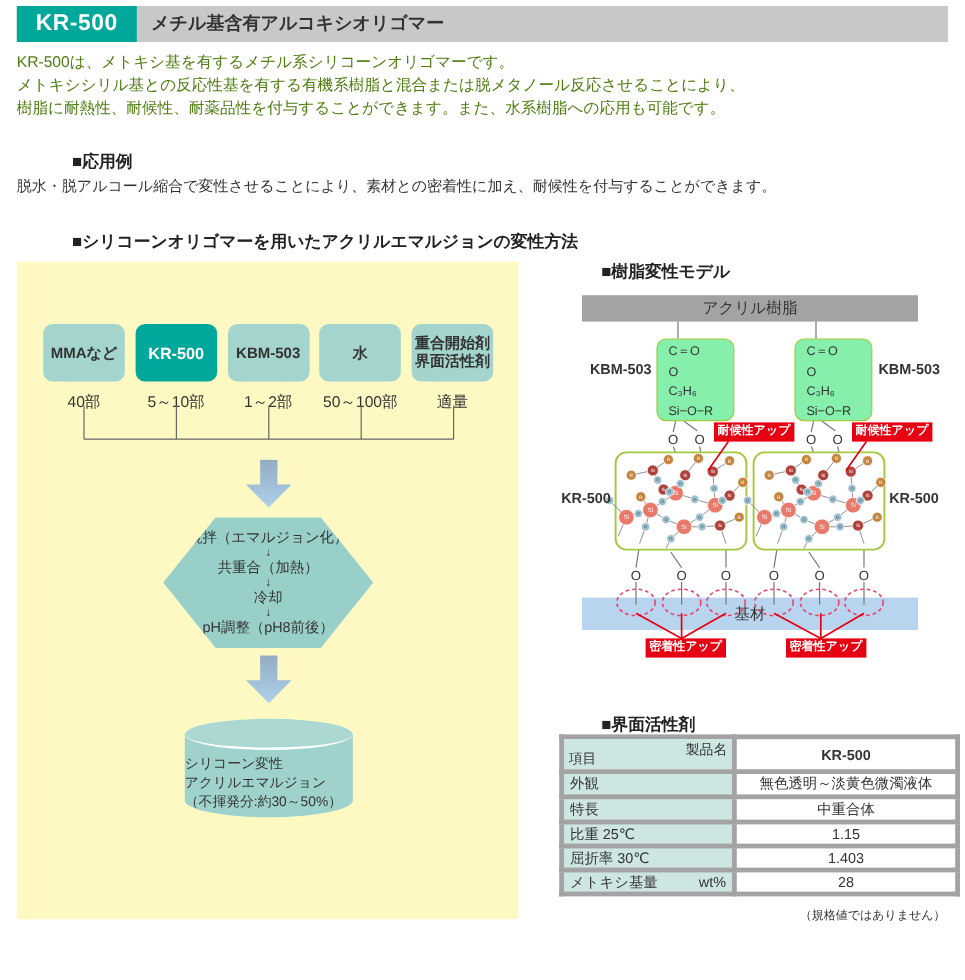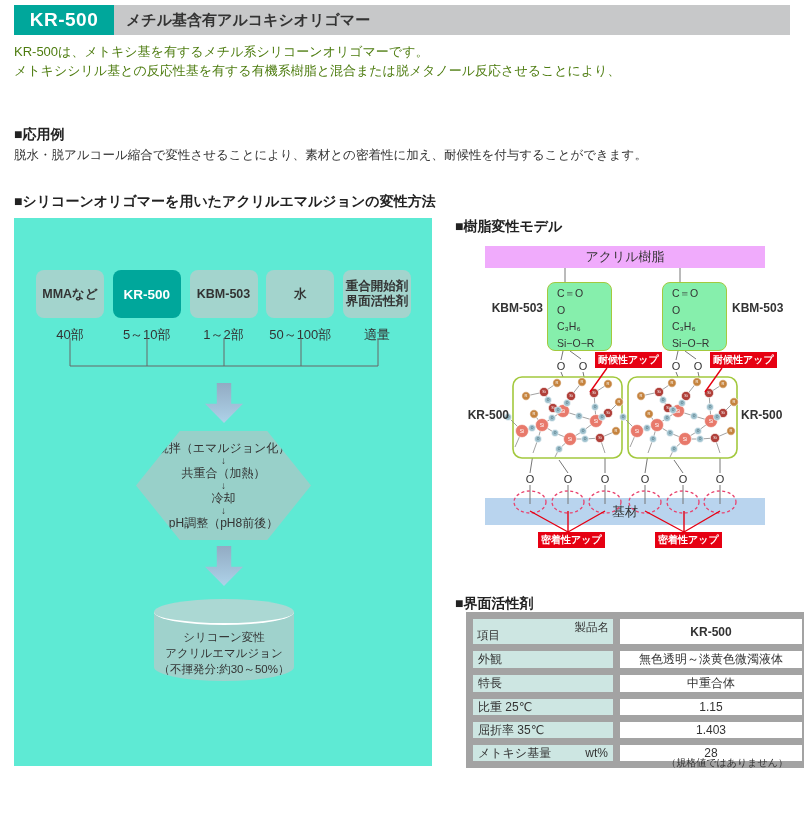--- a/index.html
+++ b/index.html
@@ -7,60 +7,60 @@
   #page{position:relative;width:804px;height:817px;overflow:hidden;background:#fff;}
 
   
   .header-bar{position:absolute;left:14px;top:5px;width:776px;height:30px;background:#c7c8c9;}
   .header-badge{position:absolute;left:0;top:0;width:100px;height:30px;background:#00a79b;color:#fff;
     font-size:19px;font-weight:bold;text-align:center;line-height:30px;letter-spacing:.5px;}
   .header-title{position:absolute;left:112px;top:0;height:30px;line-height:30px;font-size:15px;font-weight:bold;color:#333;}
 
   .intro{position:absolute;left:14px;top:42px;width:780px;font-size:13px;line-height:19px;color:#4d7c0f;}
 
-  .sec-head{position:absolute;font-size:14px;font-weight:bold;color:#222;}
+  .sec-head{position:absolute;font-size:14px;font-weight:bold;color:#222;margin-left:46px;}
   .app-body{position:absolute;left:14px;top:147px;width:780px;font-size:12.5px;color:#333;}
 
   
-  .flow-panel{position:absolute;left:14px;top:218px;width:418px;height:548px;background:#5eead4;}
+  .flow-panel{position:absolute;left:14px;top:218px;width:418px;height:548px;background:#fef9c3;}
   .ing-row{position:absolute;left:22px;top:52px;width:375px;display:flex;justify-content:space-between;}
   .ing-col{width:68px;display:flex;flex-direction:column;align-items:center;}
   .ing-box{width:68px;height:48px;border-radius:8px;background:#a3d4cd;color:#333;display:flex;flex-direction:column;
     align-items:center;justify-content:center;font-size:12.5px;font-weight:bold;line-height:15px;text-align:center;}
   .ing-box.hl{background:#00a79b;color:#fff;font-size:13.5px;}
   .ing-amount{margin-top:8px;font-size:13px;color:#333;white-space:nowrap;}
   .flow-lines{position:absolute;left:0;top:0;pointer-events:none;}
   .flow-arrow{position:absolute;width:38px;height:40px;background:linear-gradient(180deg,#92abc3,#aed2e9);
     clip-path:polygon(31% 0,69% 0,69% 52%,100% 52%,50% 100%,0 52%,31% 52%);}
   .hexagon{position:absolute;left:122px;top:213px;width:175px;height:109px;background:#98d0c9;
     clip-path:polygon(25% 0,75% 0,100% 50%,75% 100%,25% 100%,0 50%);
     display:flex;flex-direction:column;align-items:center;justify-content:center;}
   .hex-step{font-size:12px;color:#333;line-height:15px;white-space:nowrap;}
   .hex-arrow{font-size:10px;color:#333;line-height:10px;}
   .cylinder{position:absolute;left:140px;top:381px;width:140px;height:82px;}
   .cyl-body{position:absolute;left:0;top:13px;width:140px;height:69px;background:#9fd2cc;border-radius:0 0 70px 70px/0 0 14px 14px;}
   .cyl-top{position:absolute;left:0;top:0;width:140px;height:26px;background:#abd8d3;border-radius:50%;border-bottom:2px solid #fff;box-sizing:border-box;}
-  .cyl-text{position:absolute;left:0;top:30px;width:140px;text-align:center;font-size:11.5px;line-height:16px;color:#333;}
+  .cyl-text{position:absolute;left:0;top:30px;width:140px;text-align:left;font-size:11.5px;line-height:16px;color:#333;}
 
   
   .model-diagram{position:absolute;left:455px;top:240px;width:349px;height:312px;}
-  .resin-bar{position:absolute;left:30px;top:6px;width:280px;height:22px;background:#f0abfc;
+  .resin-bar{position:absolute;left:30px;top:6px;width:280px;height:22px;background:#a3a3a3;
     text-align:center;line-height:22px;font-size:13px;color:#333;}
   .substrate-bar{position:absolute;left:30px;top:258px;width:280px;height:27px;background:#b9d4ee;
     text-align:center;line-height:27px;font-size:13px;color:#333;}
   .model-svg{position:absolute;left:0;top:0;pointer-events:none;}
   .kbm-box{position:absolute;width:65px;height:69px;background:#86efac;border:1.5px solid #a3c93e;border-radius:8px;box-sizing:border-box;
     padding:2px 0 0 9px;font-size:10.5px;line-height:16.5px;color:#333;}
   .side-label{position:absolute;font-size:12px;font-weight:bold;color:#333;white-space:nowrap;}
   .red-badge{position:absolute;background:#e60012;color:#fff;font-size:10px;font-weight:bold;
     padding:2px 3px;line-height:1.2;white-space:nowrap;}
 
   
   .props-table{position:absolute;left:466px;top:612px;width:322px;border-collapse:collapse;table-layout:fixed;}
-  .props-table td{border:7px solid #a3a3a3;font-size:12px;color:#333;padding:0;}
+  .props-table td{border:4px solid #a3a3a3;font-size:12px;color:#333;padding:0;}
   .props-table .c1{width:140px;background:#cde6e2;}
   .props-table .c2{width:182px;background:#fff;text-align:center;}
   .corner-cell{height:25px;position:relative;background:#cde6e2;
     background-image:linear-gradient(to bottom right,transparent calc(50% - .7px),#4a4a4a calc(50% - .7px),#4a4a4a calc(50% + .7px),transparent calc(50% + .7px));}
   .corner-top{position:absolute;right:4px;top:1px;font-size:11.5px;}
   .corner-bottom{position:absolute;left:4px;bottom:1px;font-size:11.5px;}
   .product-cell{font-size:15px;font-weight:bold;}
   .row-item{display:flex;justify-content:space-between;padding:1.5px 5px;line-height:13px;}
   .table-note{position:absolute;left:466px;top:756px;width:322px;text-align:right;font-size:10px;color:#333;}
 </style>
@@ -70,20 +70,21 @@
 <div id="page">
 
   <div class="header-bar">
     <div class="header-badge">KR-500</div>
     <div class="header-title">メチル基含有アルコキシオリゴマー</div>
   </div>
 
   <div class="intro">
       <div>KR-500は、メトキシ基を有するメチル系シリコーンオリゴマーです。</div>
       <div>メトキシシリル基との反応性基を有する有機系樹脂と混合または脱メタノール反応させることにより、</div>
+      <div>樹脂に耐熱性、耐候性、耐薬品性を付与することができます。また、水系樹脂への応用も可能です。</div>
     </div>
 
   <div class="sec-head" style="left:14px;top:126px;">■応用例</div>
   <div class="app-body">脱水・脱アルコール縮合で変性させることにより、素材との密着性に加え、耐候性を付与することができます。</div>
 
   <div class="sec-head" style="left:14px;top:193px;">■シリコーンオリゴマーを用いたアクリルエマルジョンの変性方法</div>
 
   <div class="flow-panel">
     <div class="ing-row">
         <div class="ing-col">
@@ -366,21 +367,21 @@
             <div class="row-item">
               <span>比重 25℃</span>
               <span></span>
             </div>
           </td>
           <td class="c2">1.15</td>
         </tr>
         <tr>
           <td class="c1">
             <div class="row-item">
-              <span>屈折率 35℃</span>
+              <span>屈折率 30℃</span>
               <span></span>
             </div>
           </td>
           <td class="c2">1.403</td>
         </tr>
         <tr>
           <td class="c1">
             <div class="row-item">
               <span>メトキシ基量</span>
               <span>wt%</span>

